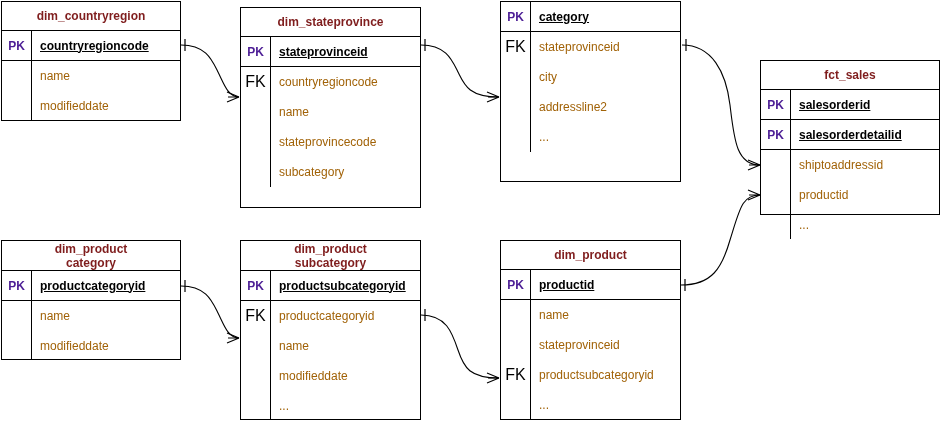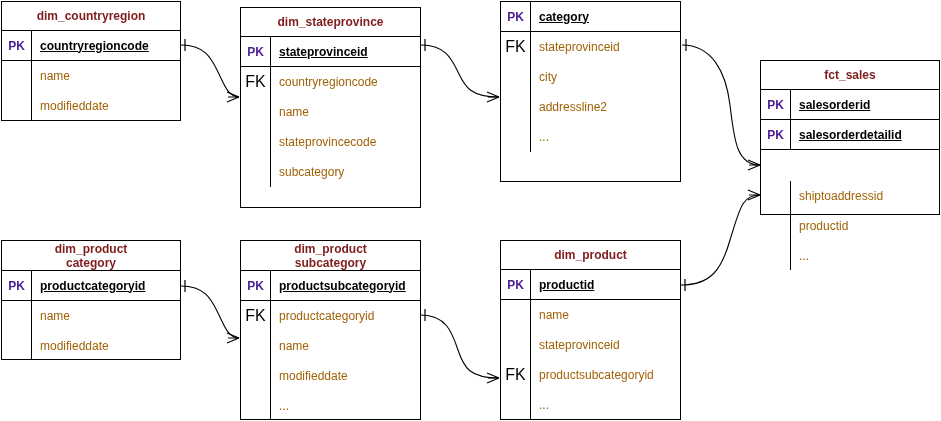--- a/index.html
+++ b/index.html
@@ -201,21 +201,21 @@
 <div class="entity" style="left:760px;top:60px;width:180px;height:155px;">
   <div class="ent-header" style="height:29px;">fct_sales</div>
   <div class="key-row">
     <div class="key-col">PK</div>
     <div class="key-name">salesorderid</div>
   </div>
   <div class="key-row">
     <div class="key-col">PK</div>
     <div class="key-name">salesorderdetailid</div>
   </div>
-  <div class="body-block" style="height:89px;margin-top:31px;">
+  <div class="body-block" style="height:89px;">
     <div class="body-keycol"></div>
     <div class="body-fields">
       <div class="field">shiptoaddressid</div>
       <div class="field">productid</div>
       <div class="field">...</div>
     </div>
   </div>
 </div>
 
 <div class="entity" style="left:1px;top:240px;width:180px;height:120px;">

